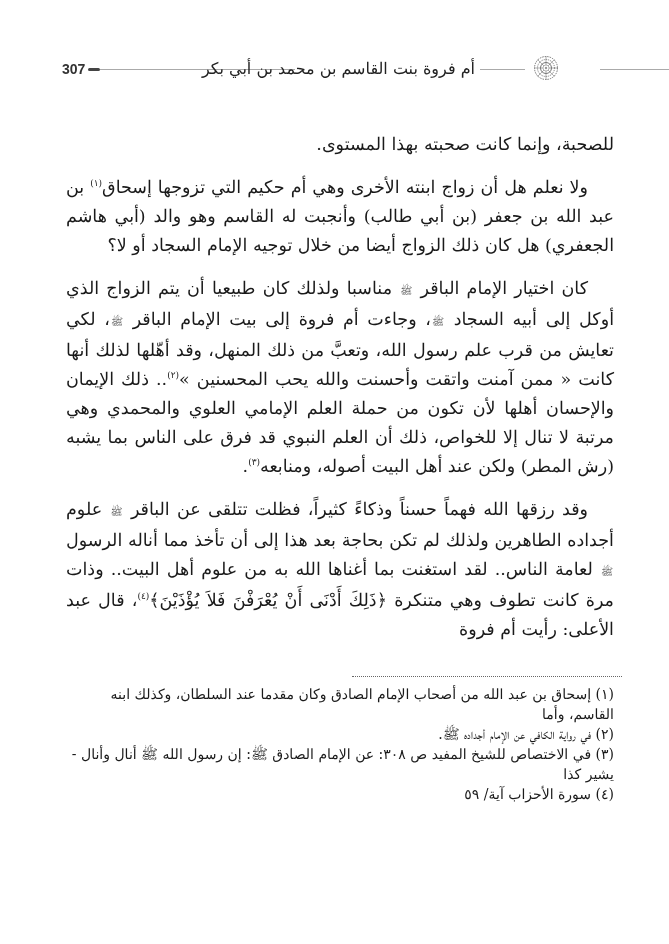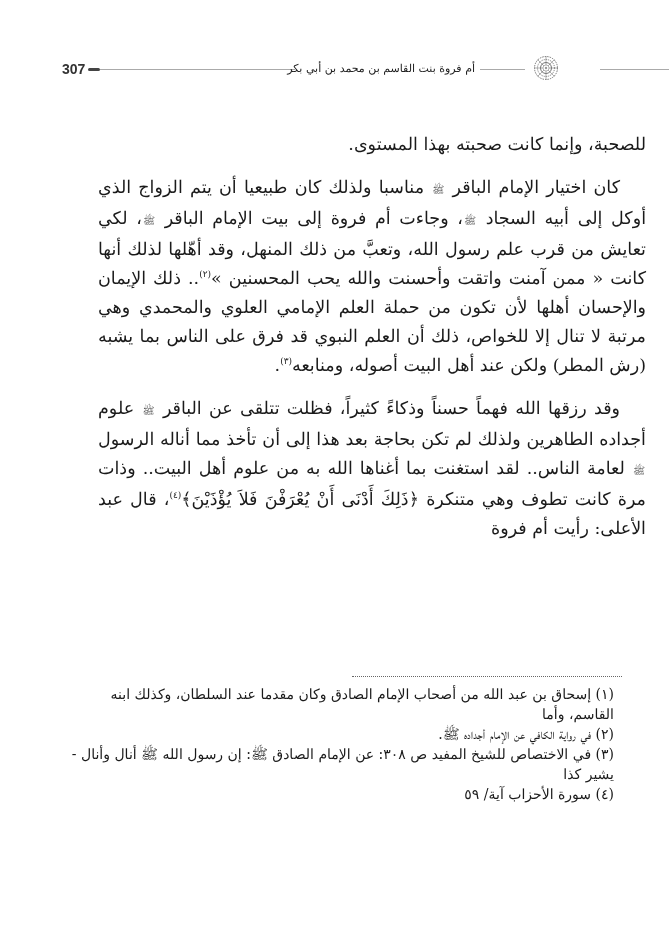--- a/index.html
+++ b/index.html
@@ -47,21 +47,21 @@
       top: 9px;
       width: 195px;
       height: 1px;
       background: #aaa;
     }
     .running-title {
       position: absolute;
       left: 300px;
       width: 175px;
       top: 0;
-      font-size: 11px;
+      font-size: 16px;
       line-height: 18px;
       direction: rtl;
       text-align: center;
       white-space: nowrap;
       color: #222;
     }
     .rule-mid {
       position: absolute;
       left: 480px;
       top: 9px;
@@ -87,21 +87,20 @@
     .body-text {
       position: absolute;
       left: 66px;
       width: 548px;
       top: 130px;
       direction: rtl;
       text-align: justify;
       text-align-last: right;
       font-size: 17.5px;
       line-height: 29px;
-      margin-left: 32px;
     }
     .para {
       margin: 0 0 14px 0;
       text-indent: 26px;
     }
     .para.first {
       text-indent: 0;
     }
     sup.fn {
       font-size: 9px;
@@ -168,20 +167,23 @@
     <circle cx="13" cy="13" r="1.2" fill="#999"></circle>
   </svg>
   <span class="rule-right"></span>
 </header>
 
 <main class="body-text">
   <p class="para first">
     <span>للصحبة، وإنما كانت صحبته بهذا المستوى.</span>
   </p>
 
+  <p class="para">
+    <span>ولا نعلم هل أن زواج ابنته الأخرى وهي أم حكيم التي تزوجها إسحاق</span><sup class="fn">(١)</sup><span> بن عبد الله بن جعفر (بن أبي طالب) وأنجبت له القاسم وهو والد (أبي هاشم الجعفري) هل كان ذلك الزواج أيضا من خلال توجيه الإمام السجاد أو لا؟</span>
+  </p>
 
   <p class="para">
     <span>كان اختيار الإمام الباقر </span><span class="honorific">ﷺ</span><span> مناسبا ولذلك كان طبيعيا أن يتم الزواج الذي أوكل إلى أبيه السجاد </span><span class="honorific">ﷺ</span><span>، وجاءت أم فروة إلى بيت الإمام الباقر </span><span class="honorific">ﷺ</span><span>، لكي تعايش من قرب علم رسول الله، وتعبَّ من ذلك المنهل، وقد أهّلها لذلك أنها كانت « ممن آمنت واتقت وأحسنت والله يحب المحسنين »</span><sup class="fn">(٢)</sup><span>.. ذلك الإيمان والإحسان أهلها لأن تكون من حملة العلم الإمامي العلوي والمحمدي وهي مرتبة لا تنال إلا للخواص، ذلك أن العلم النبوي قد فرق على الناس بما يشبه (رش المطر) ولكن عند أهل البيت أصوله، ومنابعه</span><sup class="fn">(٣)</sup><span>.</span>
   </p>
 
   <p class="para">
     <span>وقد رزقها الله فهماً حسناً وذكاءً كثيراً، فظلت تتلقى عن الباقر </span><span class="honorific">ﷺ</span><span> علوم أجداده الطاهرين ولذلك لم تكن بحاجة بعد هذا إلى أن تأخذ مما أناله الرسول </span><span class="honorific">ﷺ</span><span> لعامة الناس.. لقد استغنت بما أغناها الله به من علوم أهل البيت.. وذات مرة كانت تطوف وهي متنكرة </span><span class="quran">﴿ذَلِكَ أَدْنَى أَنْ يُعْرَفْنَ فَلاَ يُؤْذَيْنَ﴾</span><sup class="fn">(٤)</sup><span>، قال عبد الأعلى: رأيت أم فروة</span>
   </p>
 </main>
 

